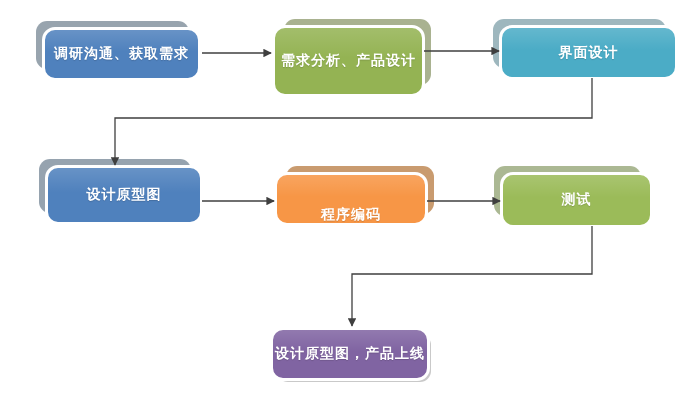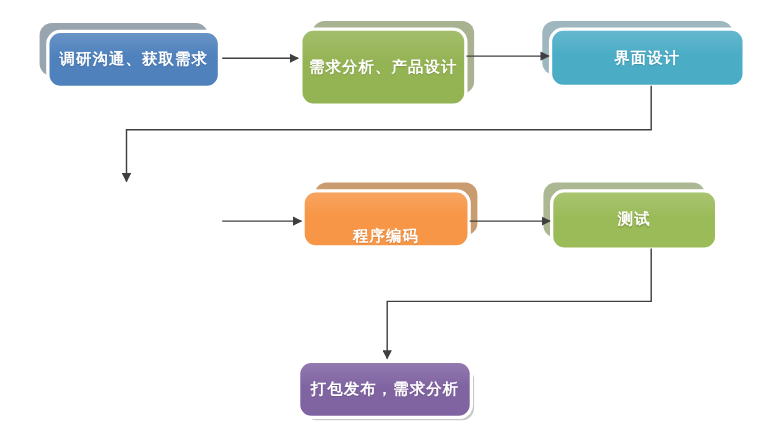--- a/index.html
+++ b/index.html
@@ -66,39 +66,45 @@
     </div>
   </div>
 
   <div class="node n3 sh-ul">
     <div class="shadow" style="background-color: rgb(158, 183, 190);"></div>
     <div class="card" style="background-color: rgb(75, 172, 198);">
       <span class="label" style="color: rgb(255, 255, 255);">界面设计</span>
     </div>
   </div>
 
+  <div class="node n4 sh-ul">
+    <div class="shadow" style="background-color: rgb(150, 163, 175);"></div>
+    <div class="card" style="background-color: rgb(79, 129, 189);">
+      <span class="label" style="color: rgb(255, 255, 255);">设计原型图</span>
+    </div>
+  </div>
 
   <div class="node n5 sh-ur">
     <div class="shadow" style="background-color: rgb(201, 155, 111);"></div>
     <div class="card" style="background-color: rgb(247, 150, 70);">
       <span class="label" style="color: rgb(255, 255, 255); margin-top: 32px;">程序编码</span>
     </div>
   </div>
 
   <div class="node n6 sh-ul">
     <div class="shadow" style="background-color: rgb(171, 184, 147);"></div>
     <div class="card" style="background-color: rgb(155, 187, 89);">
       <span class="label" style="color: rgb(255, 255, 255);">测试</span>
     </div>
   </div>
 
   <div class="node n7 sh-dr">
     <div class="shadow" style="background-color: rgb(201, 201, 201);"></div>
     <div class="card" style="background-color: rgb(128, 100, 162);">
-      <span class="label" style="color: rgb(255, 255, 255);">打包发布，需求分析</span>
+      <span class="label" style="color: rgb(255, 255, 255);">设计原型图，产品上线</span>
     </div>
   </div>
 
   <svg class="connectors" viewBox="0 0 700 403" xmlns="http://www.w3.org/2000/svg">
     <defs>
       <marker id="arrow" viewBox="0 0 10 10" refX="9" refY="5" markerWidth="8.5" markerHeight="8.5" orient="auto-start-reverse" markerUnits="userSpaceOnUse">
         <polygon points="0,0 10,5 0,10" class="arrowhead" fill="#3F3F3F"></polygon>
       </marker>
     </defs>
     <path d="M202,53 H271" fill="none" stroke-width="1.3" marker-end="url(#arrow)" stroke="#3F3F3F"></path>

